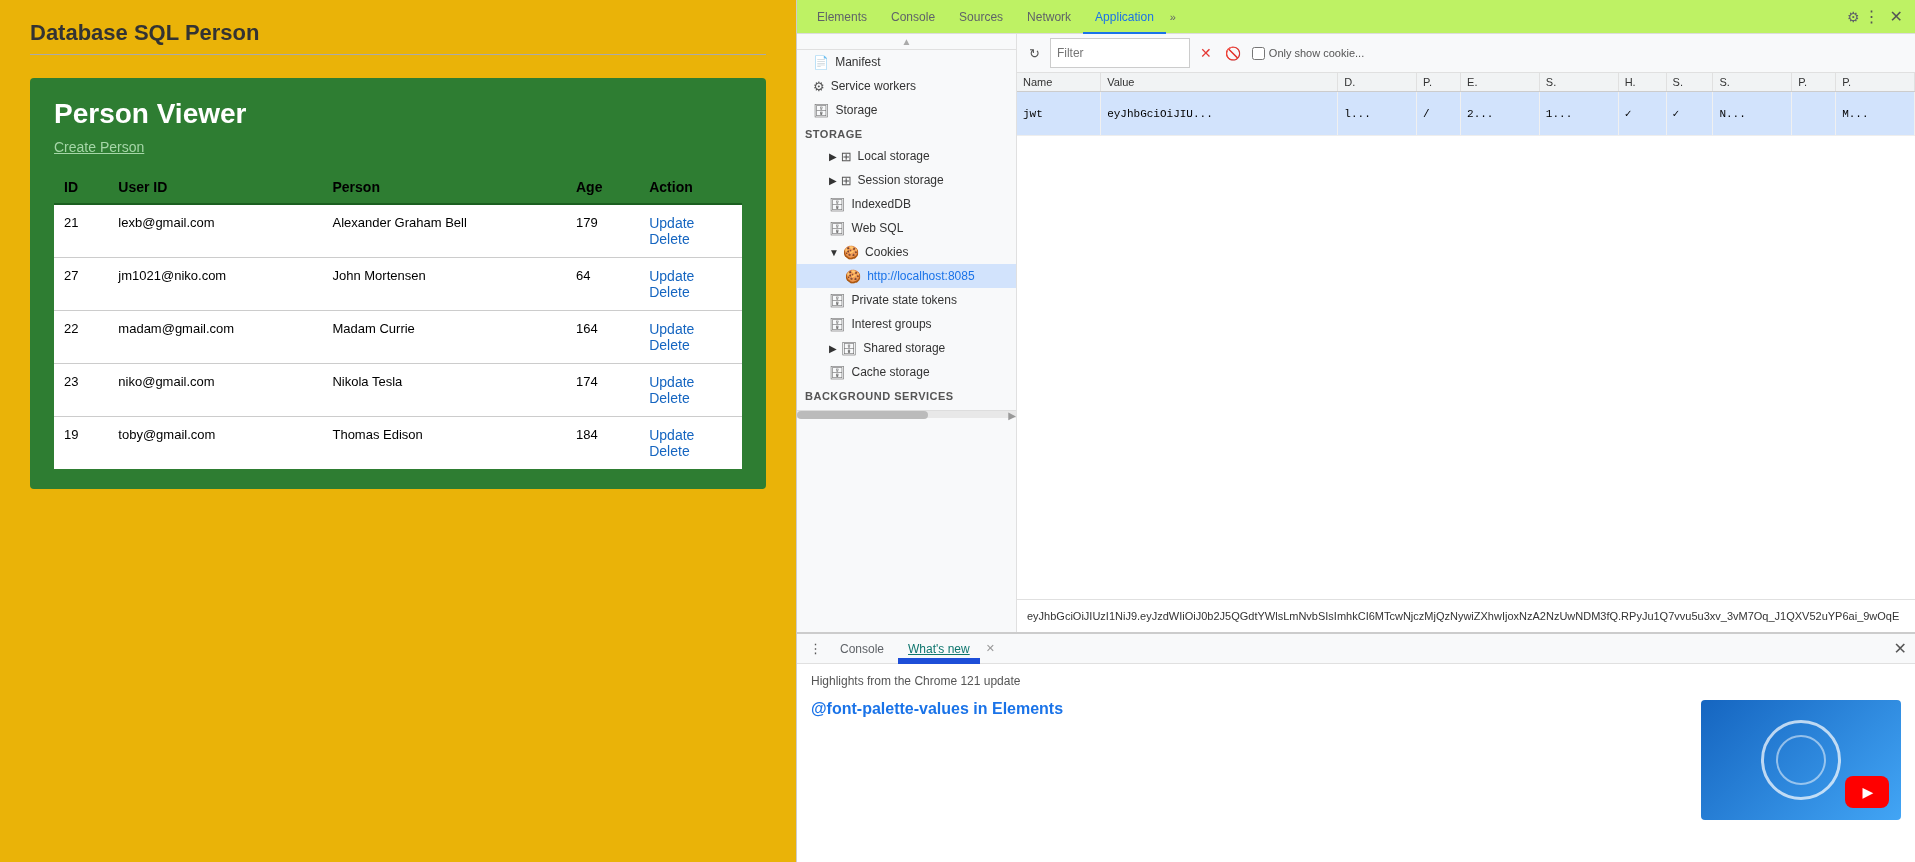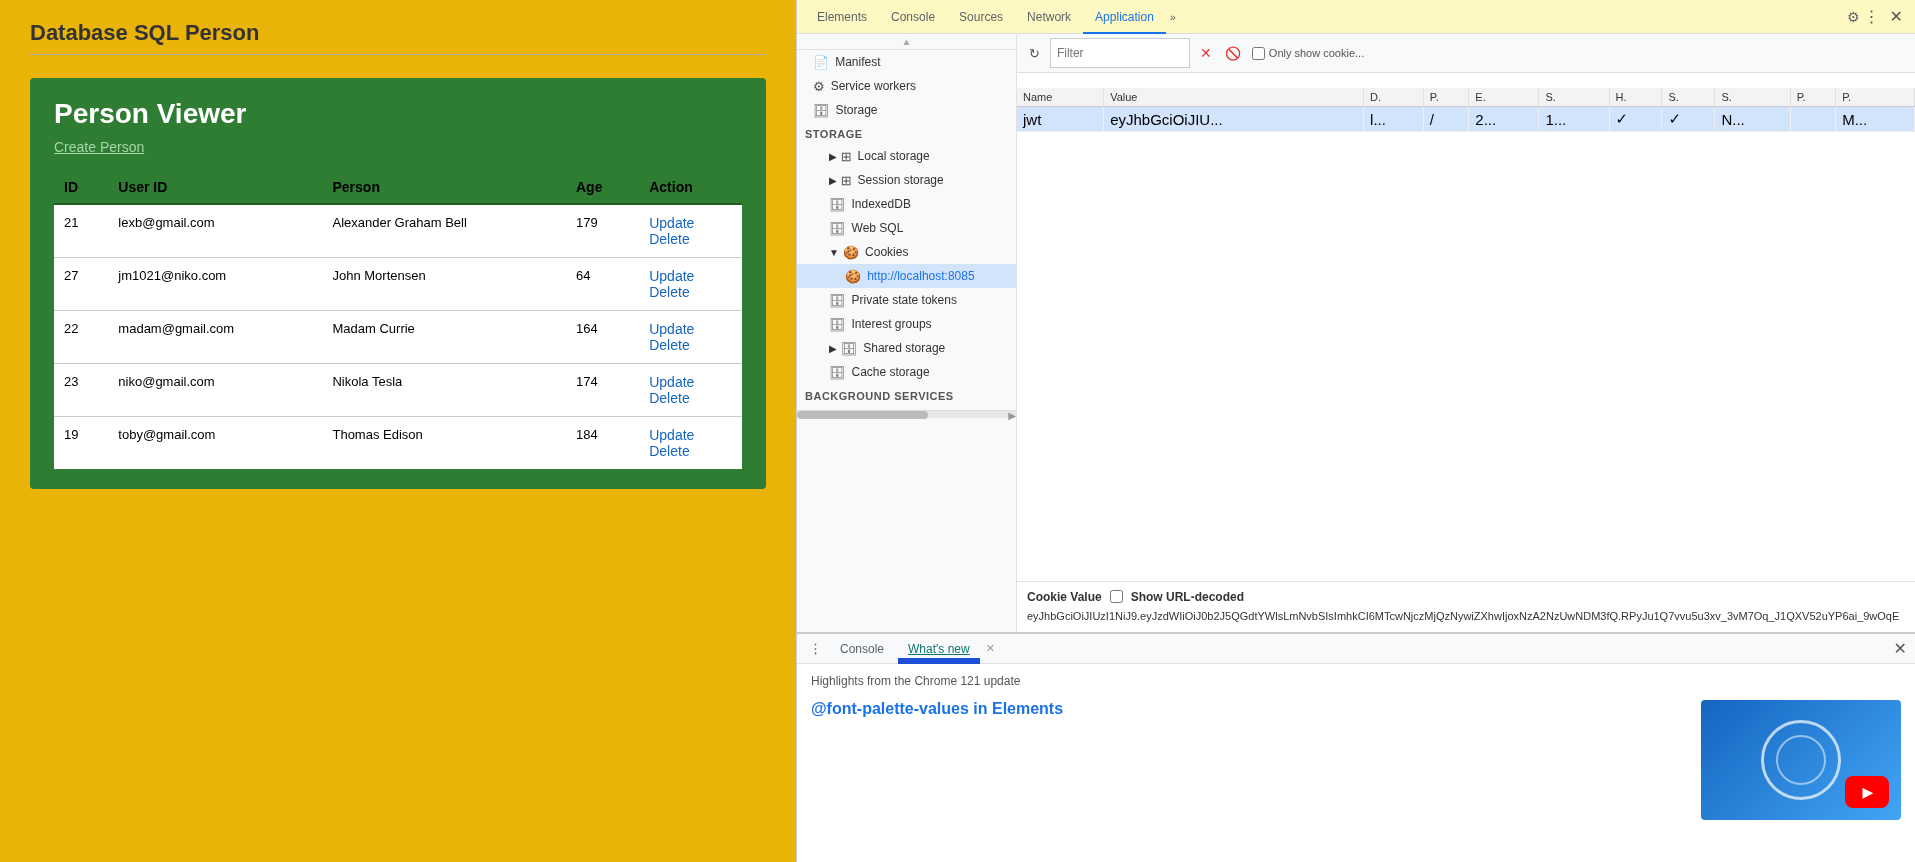--- a/index.html
+++ b/index.html
@@ -80,21 +80,21 @@
       display: flex;
       flex-direction: column;
       border-left: 1px solid #ccc;
       min-width: 0;
     }
 
     
     .devtools-toolbar {
       display: flex;
       align-items: center;
-      background: #fef9c3;
+      background: #bef264;
       border-bottom: 1px solid #ddd;
       padding: 0 8px;
       height: 34px;
       flex-shrink: 0;
     }
     .devtools-tab {
       padding: 0 12px;
       height: 34px;
       line-height: 34px;
       font-size: 12px;
@@ -201,43 +201,43 @@
 
     
     .cookie-table-wrap {
       flex: 1;
       overflow: auto;
     }
     .cookie-table {
       width: 100%;
       border-collapse: collapse;
       font-size: 11px;
-      margin-top: 15px;
     }
     .cookie-table th {
       background: #f1f3f4;
       border-bottom: 1px solid #ccc;
       border-right: 1px solid #e0e0e0;
       padding: 3px 6px;
       text-align: left;
       font-weight: 500;
       color: #333;
       white-space: nowrap;
       position: sticky;
       top: 0;
     }
     .cookie-table td {
       border-bottom: 1px solid #eee;
       border-right: 1px solid #f0f0f0;
-      padding: 3px 6px;
+      padding: 15px 6px;
       white-space: nowrap;
-      font-size: 15px;
+      font-size: 11px;
       max-width: 160px;
       overflow: hidden;
       text-overflow: ellipsis;
+      font-family: Liberation Mono, monospace;
     }
     .cookie-table tr.selected td { background: #d2e3fc; }
 
     
     .cookie-value-panel {
       border-top: 1px solid #e0e0e0;
       padding: 8px 10px;
       background: #fff;
       flex-shrink: 0;
     }
@@ -579,25 +579,20 @@
       <td>✓</td>
       <td>N...</td>
       <td></td>
       <td>M...</td>
     </tr>
             </tbody>
         </table>
       </div>
 
       <div class="cookie-value-panel">
-        <div class="cookie-value-header">
-          <span>Cookie Value</span>
-          <input type="checkbox" style="">
-          <span>Show URL-decoded</span>
-        </div>
         <div class="cookie-value-text">eyJhbGciOiJIUzI1NiJ9.eyJzdWIiOiJ0b2J5QGdtYWlsLmNvbSIsImhkCI6MTcwNjczMjQzNywiZXhwIjoxNzA2NzUwNDM3fQ.RPyJu1Q7vvu5u3xv_3vM7Oq_J1QXV52uYP6ai_9wOqE</div>
       </div>
     </div>
   </div>
 
   <div class="devtools-bottom">
     <div class="bottom-toolbar">
       <span style="font-size:13px;color:#555;cursor:pointer;padding:0 4px;">⋮</span>
       <span class="bottom-tab">Console</span>
       <span class="bottom-tab active">What's new</span>

